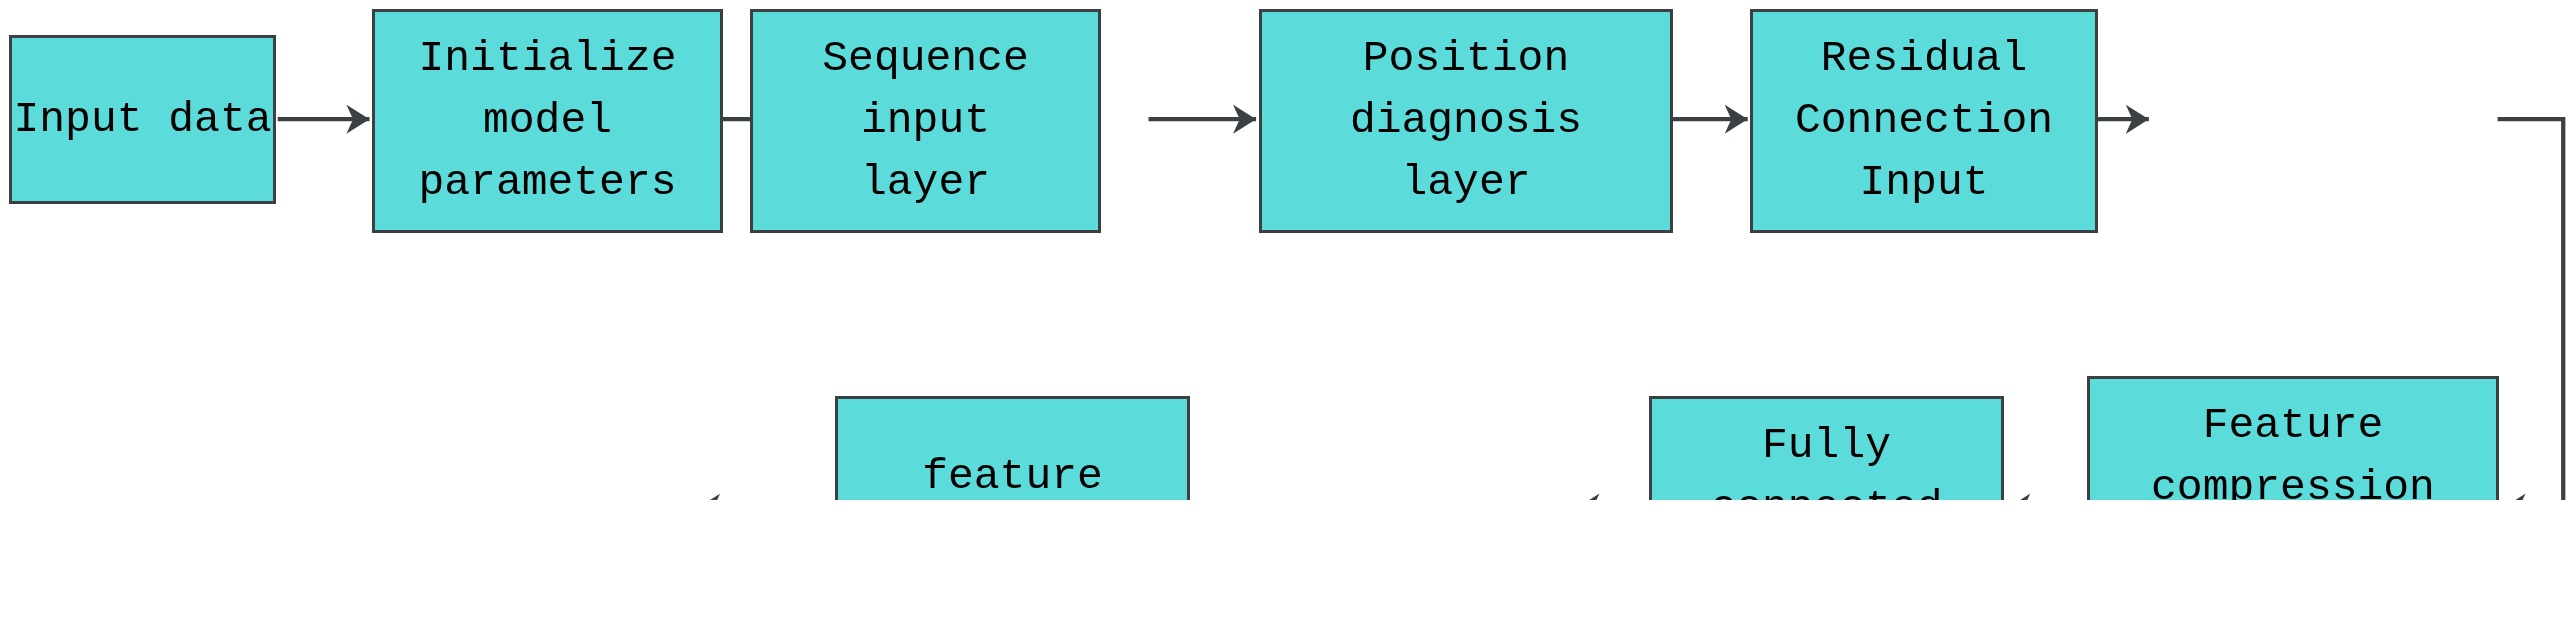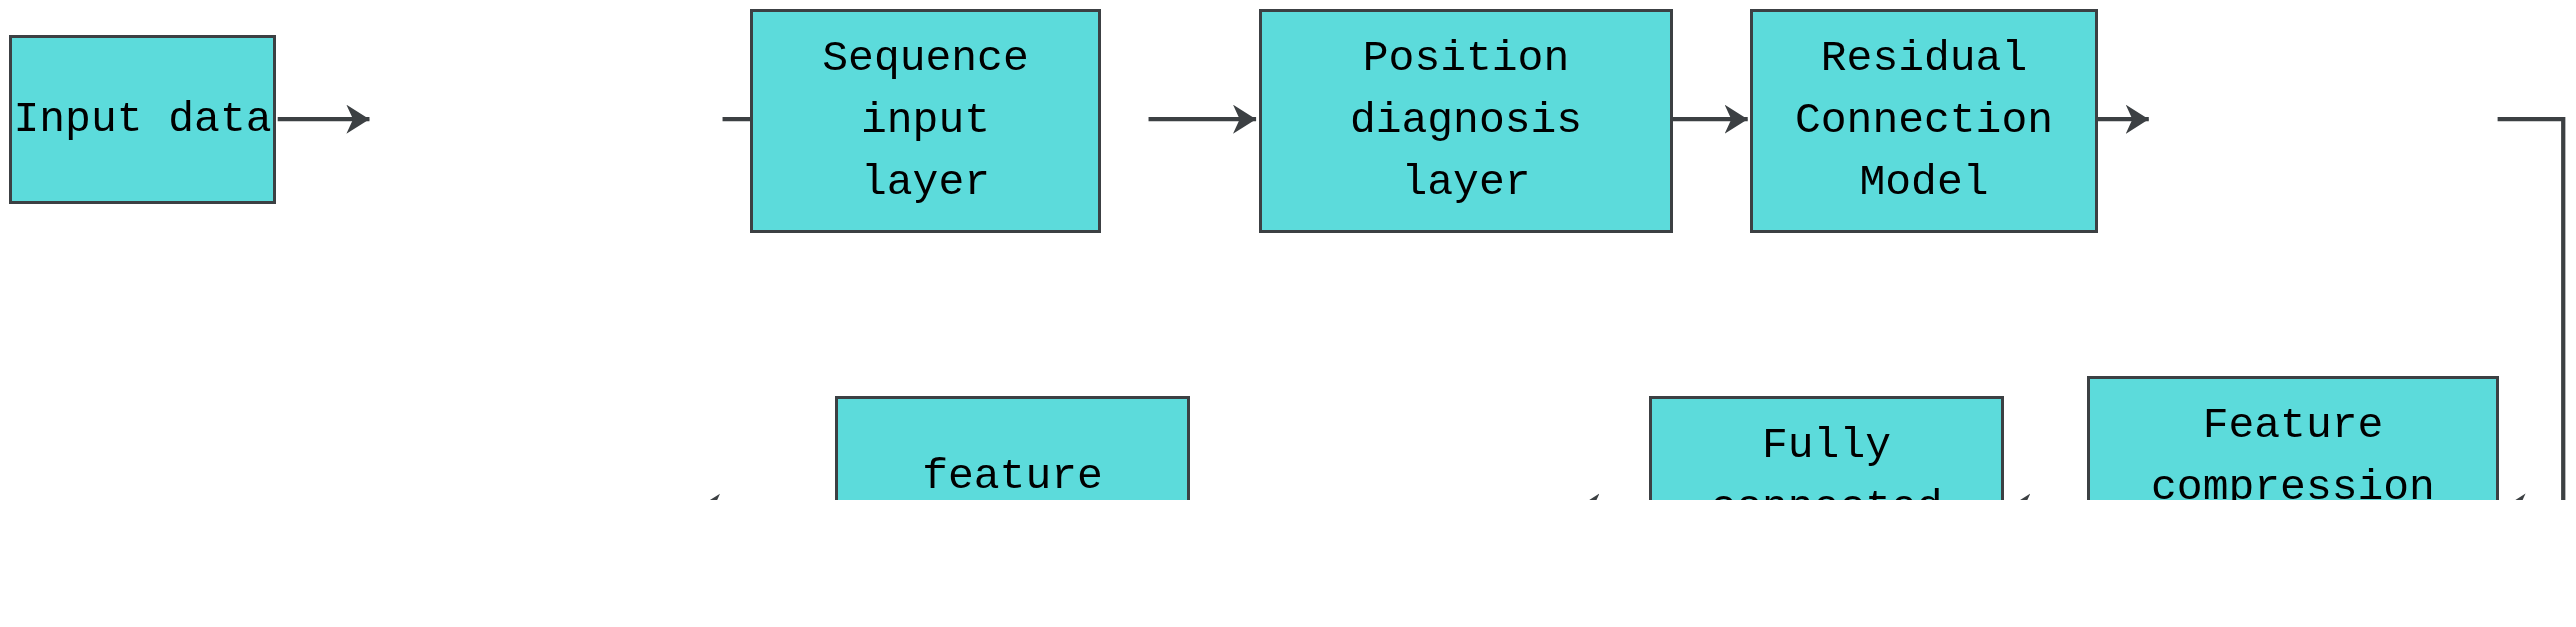--- a/index.html
+++ b/index.html
@@ -68,31 +68,35 @@
 
     <line class="edge" x1="3433" y1="836" x2="3303" y2="836" marker-end="url(#ah)"></line>
     <line class="edge" x1="2712" y1="836" x2="2594" y2="836" marker-end="url(#ah)"></line>
     <line class="edge" x1="2002" y1="836" x2="1895" y2="836" marker-end="url(#ah)"></line>
     <line class="edge" x1="1303" y1="836" x2="1147" y2="836" marker-end="url(#ah)"></line>
   </svg>
 
   <div class="node" style="left:9px;  top:35px; width:267px; height:169px">
     <span class="node-label">Input data</span>
   </div>
+  <div class="node" style="left:372px; top:8.5px; width:351px; height:224px">
+    <span class="node-label">Initialize model
+parameters</span>
+  </div>
   <div class="node" style="left:750px; top:8.5px; width:351px; height:224px">
     <span class="node-label">Sequence input
 layer</span>
   </div>
   <div class="node" style="left:1259px; top:8.5px; width:414px; height:224px">
     <span class="node-label">Position diagnosis
 layer</span>
   </div>
   <div class="node" style="left:1750px; top:8.5px; width:348px; height:224px">
     <span class="node-label">Residual
-Connection Model</span>
+Connection Input</span>
   </div>
 
   <div class="node" style="left:835px; top:396px; width:355px; height:224px">
     <span class="node-label">feature extraction</span>
   </div>
   <div class="node" style="left:1649px; top:396px; width:355px; height:224px">
     <span class="node-label">Fully connected
 layer</span>
   </div>
   <div class="node" style="left:2087px; top:376px; width:412px; height:224px">

